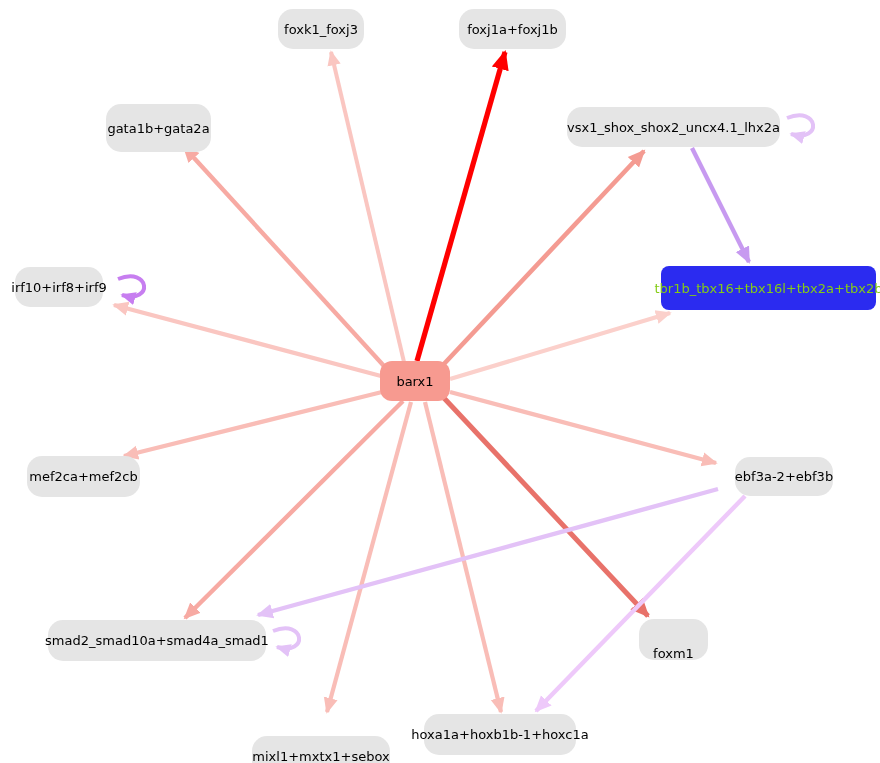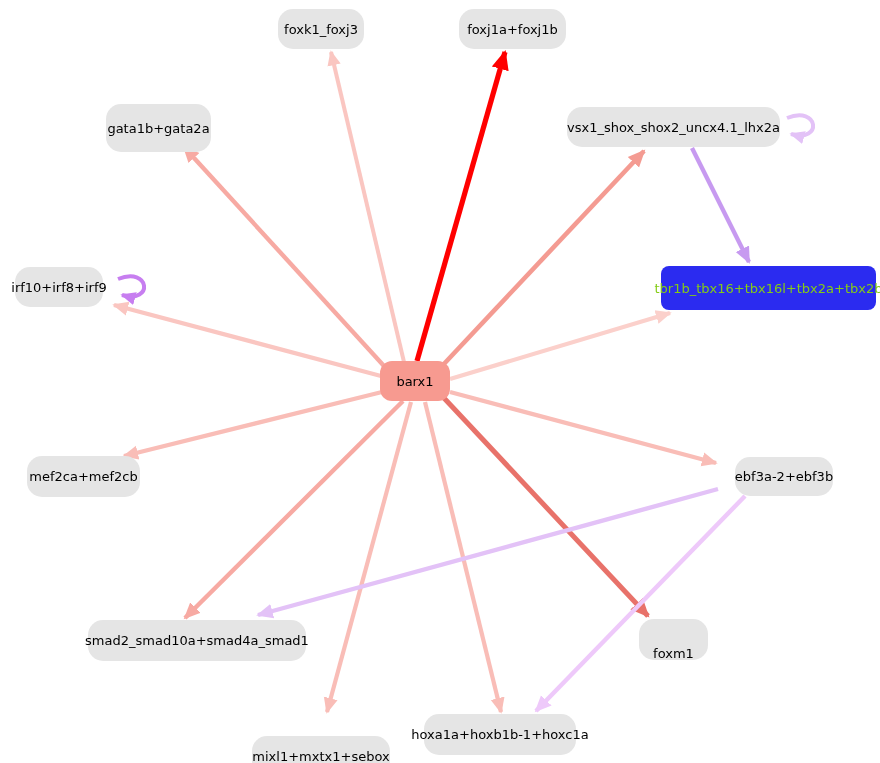--- a/index.html
+++ b/index.html
@@ -134,21 +134,21 @@
       </div>
       <div class="node central" style="left: 380px; top: 361px; width: 70px; height: 40px;">
         <span class="node-label">barx1</span>
       </div>
       <div class="node light" style="left: 7px; top: 456px; width: 113px; height: 41px; margin-left: 20px;">
         <span class="node-label">mef2ca+mef2cb</span>
       </div>
       <div class="node light" style="left: 720px; top: 457px; width: 98px; height: 39px; margin-left: 15px;">
         <span class="node-label">ebf3a-2+ebf3b</span>
       </div>
-      <div class="node light" style="left: 48px; top: 620px; width: 218px; height: 41px; margin-left: 40px;">
+      <div class="node light" style="left: 48px; top: 620px; width: 218px; height: 41px;">
         <span class="node-label">smad2_smad10a+smad4a_smad1</span>
       </div>
       <div class="node light" style="left: 639px; top: 619px; width: 69px; height: 41px; align-items: flex-end;">
         <span class="node-label">foxm1</span>
       </div>
       <div class="node light" style="left: 252px; top: 736px; width: 138px; height: 41px;">
         <span class="node-label">mixl1+mxtx1+sebox</span>
       </div>
       <div class="node light" style="left: 424px; top: 714px; width: 152px; height: 41px;">
         <span class="node-label">hoxa1a+hoxb1b-1+hoxc1a</span>

